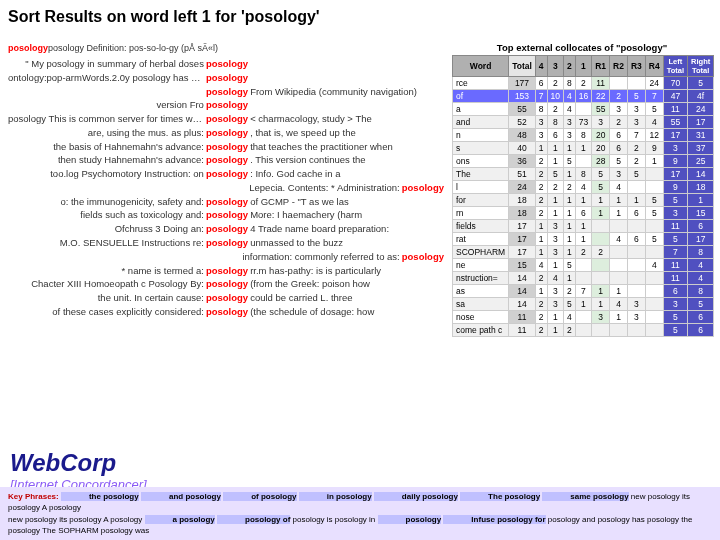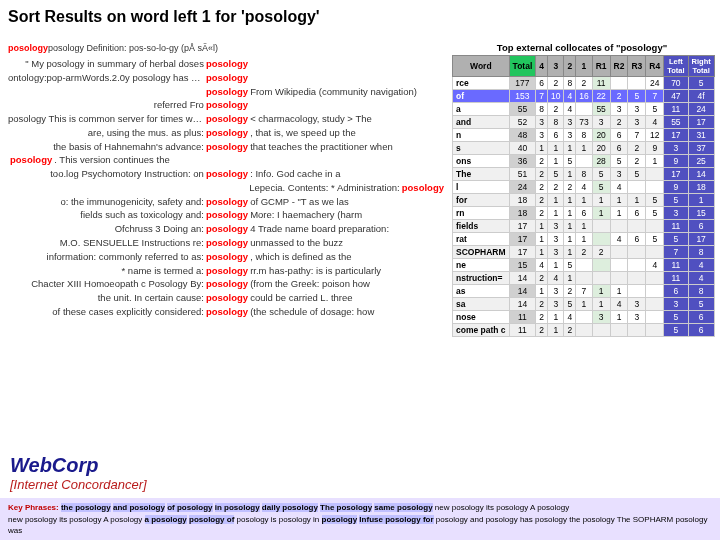--- a/index.html
+++ b/index.html
@@ -89,21 +89,21 @@
       color: #000;
     }
     table.collocate-table td {
       border: 1px solid #ccc;
       padding: 1px 3px;
       text-align: center;
       color: #000;
     }
     table.collocate-table td.word-col {
       text-align: left;
-      font-weight: bold;
+      font-weight: normal;
     }
     table.collocate-table tr:nth-child(even) td {
       background: #f0f0f0;
     }
     table.collocate-table tr.highlight td {
       background: #6a6aff;
       color: #fff;
     }
     .th-left-total {
       background: #5050c0 !important;
@@ -113,48 +113,49 @@
       background: #5050c0 !important;
       color: #fff !important;
       margin-top: 8px;
     }
     .webcorp-branding {
       position: absolute;
       bottom: 48px;
       left: 10px;
     }
     .webcorp-title {
-      font-size: 20px;
+      font-size: 24px;
       font-weight: bold;
       font-style: italic;
       color: #1a1a8c;
     }
     .webcorp-subtitle {
       font-size: 13px;
       font-style: italic;
-      color: #b91c1c;
+      color: #8b5cf6;
     }
     .key-phrases-bar {
       position: absolute;
       bottom: 0;
       left: 0;
       right: 0;
       background: #e8e0ff;
       padding: 4px 8px;
       font-size: 8px;
       line-height: 1.4;
       color: #000;
     }
     .key-phrases-bar .label {
       font-weight: bold;
       color: #c00000;
     }
     .kp-highlight {
       background: #c0c0ff;
       font-weight: bold;
+      padding-left: 28px;
     }
     .total-col {
       background: #d0d0d0;
     }
     .pos-col {
       background: #ddeedd;
     }
   </style>
 </head>
 <body>
@@ -175,40 +176,41 @@
           <span class="conc-left">ontology:pop-armWords.2.0y posology has a code that defines</span>
           <span class="conc-keyword">posology</span>
           <span class="conc-right"></span>
         </div>
         <div class="concordance-line">
           <span class="conc-left"></span>
           <span class="conc-keyword">posology</span>
           <span class="conc-right">From Wikipedia (community navigation)</span>
         </div>
         <div class="concordance-line">
-          <span class="conc-left">referred Fro</span>
+          <span class="conc-left">version Fro</span>
           <span class="conc-keyword">posology</span>
           <span class="conc-right"></span>
         </div>
         <div class="concordance-line">
           <span class="conc-left">posology This is common server for times when</span>
           <span class="conc-keyword">posology</span>
           <span class="conc-right">&lt; charmacology, study &gt; The</span>
         </div>
         <div class="concordance-line">
           <span class="conc-left">are, using the mus. as plus:</span>
           <span class="conc-keyword">posology</span>
           <span class="conc-right">, that is, we speed up the</span>
         </div>
         <div class="concordance-line">
           <span class="conc-left">the basis of Hahnemahn's advance:</span>
           <span class="conc-keyword">posology</span>
           <span class="conc-right">that teaches the practitioner when</span>
         </div>
         <div class="concordance-line">
+          <span class="conc-left">then study Hahnemahn's advance:</span>
           <span class="conc-keyword">posology</span>
           <span class="conc-right">. This version continues the</span>
         </div>
         <div class="concordance-line">
           <span class="conc-left">too.log Psychomotory Instruction: on</span>
           <span class="conc-keyword">posology</span>
           <span class="conc-right">: Info. God cache in a</span>
         </div>
         <div class="concordance-line">
           <span class="conc-left">Lepecia. Contents: * Administration:</span>
@@ -230,21 +232,20 @@
           <span class="conc-right">4 Trade name board preparation:</span>
         </div>
         <div class="concordance-line">
           <span class="conc-left">M.O. SENSUELLE Instructions re:</span>
           <span class="conc-keyword">posology</span>
           <span class="conc-right">unmassed to the buzz</span>
         </div>
         <div class="concordance-line">
           <span class="conc-left">information: commonly referred to as:</span>
           <span class="conc-keyword">posology</span>
-          <span class="conc-right">, which is defined as the</span>
         </div>
         <div class="concordance-line">
           <span class="conc-left">* name is termed a:</span>
           <span class="conc-keyword">posology</span>
           <span class="conc-right">rr.m has-pathy: is is particularly</span>
         </div>
         <div class="concordance-line">
           <span class="conc-left">Chacter XIII Homoeopath c Posology By:</span>
           <span class="conc-keyword">posology</span>
           <span class="conc-right">(from the Greek: poison how</span>
@@ -260,21 +261,21 @@
           <span class="conc-right">(the schedule of dosage: how</span>
         </div>
       </div>
 
     <div class="collocate-table-area">
       <div class="collocate-title">Top external collocates of "posology"</div>
       <table class="collocate-table">
         <thead id="collocate-thead">
         <tr>
               <th>Word</th>
-              <th style="background: #22c55e; margin-top: 45px;">Total</th>
+              <th style="background: #e5e5e5; margin-top: 45px;">Total</th>
               <th>4</th>
               <th>3</th>
               <th>2</th>
               <th>1</th>
               <th>R1</th>
               <th>R2</th>
               <th>R3</th>
               <th>R4</th>
               <th class="th-left-total" style="font-size: 7.5px;">Left Total</th>
               <th class="th-right-total" style="font-size: 7.5px;">Right Total</th>

